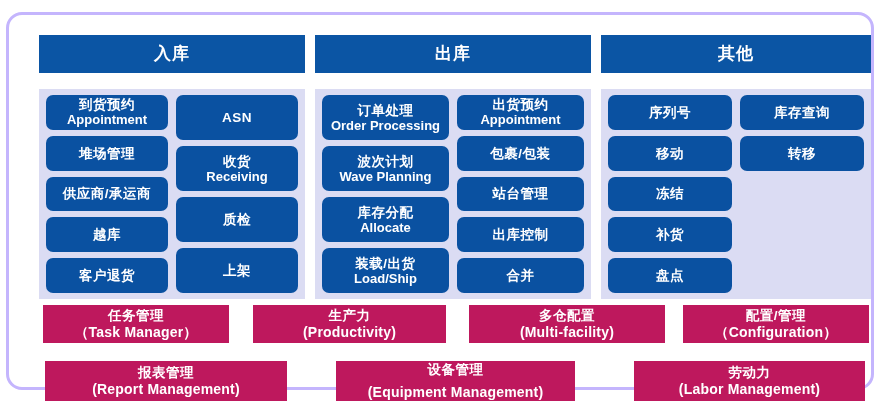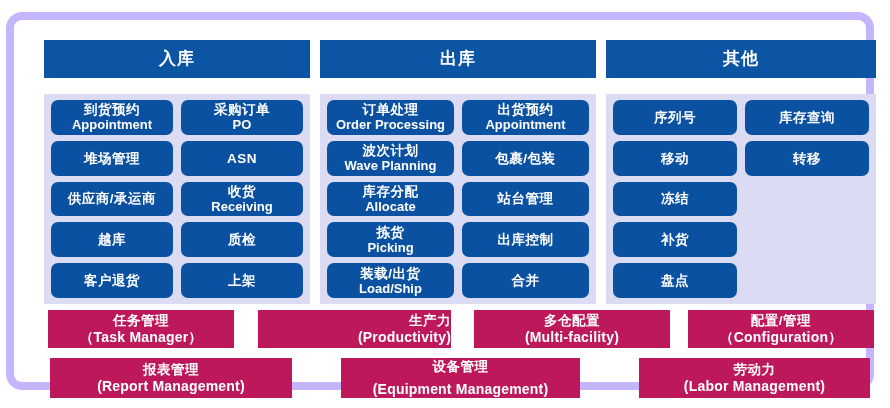--- a/index.html
+++ b/index.html
@@ -14,21 +14,21 @@
     overflow: hidden;
   }
 
   
   #frame {
     position: absolute;
     left: 6px;
     top: 12px;
     width: 868px;
     height: 378px;
-    border: 8px solid #c4b5fd;
+    border: 3px solid #c4b5fd;
     border-radius: 16px;
     box-sizing: border-box;
     background: #ffffff;
   }
 
   
   #columns {
     position: absolute;
     left: 30px;
     top: 20px;
@@ -94,39 +94,39 @@
   .cell.empty { background: transparent; }
 
   
   .wide-row {
     position: absolute;
     left: 30px;
     width: 832px;
     display: flex;
   }
   #row-a { top: 290px; height: 38px; }
-  #row-b { top: 338px; height: 40px; }
+  #row-b { top: 346px; height: 40px; }
 
   .wide-btn {
     background: #be185d;
     color: #ffffff;
     text-align: center;
     display: flex;
     flex-direction: column;
     align-items: center;
     justify-content: center;
     box-sizing: border-box;
     line-height: 17px;
   }
   .wide-btn .zh { font-size: 13.5px; font-weight: bold; letter-spacing: .5px; }
   .wide-btn .en { font-size: 14px; font-weight: bold; letter-spacing: .2px; }
 
   
   #row-a .w0 { width: 186px; margin-left: 4px; }
-  #row-a .w1 { width: 193px; margin-left: 24px; align-items: flex-end; }
+  #row-a .w1 { width: 193px; margin-left: 24px; }
   #row-a .w2 { width: 196px; margin-left: 23px; }
   #row-a .w3 { width: 186px; margin-left: 18px; }
 
   
   #row-b .v0 { width: 242px; margin-left: 6px; }
   #row-b .v1 { width: 239px; margin-left: 49px; justify-content: space-between; }
   #row-b .v2 { width: 231px; margin-left: 59px; }
 </style>
 </head>
 <body>
@@ -151,24 +151,20 @@
           </div>
           <div class="cell">
             <span class="zh">越库</span>
           </div>
           <div class="cell">
             <span class="zh">客户退货</span>
           </div>
         </div>
         <div class="subcol">
           <div class="cell">
-            <span class="zh">采购订单</span>
-            <span class="en">PO</span>
-          </div>
-          <div class="cell">
             <span class="zh">ASN</span>
           </div>
           <div class="cell">
             <span class="zh">收货</span>
             <span class="en">Receiving</span>
           </div>
           <div class="cell">
             <span class="zh">质检</span>
           </div>
           <div class="cell">
@@ -186,24 +182,20 @@
             <span class="zh">订单处理</span>
             <span class="en">Order Processing</span>
           </div>
           <div class="cell">
             <span class="zh">波次计划</span>
             <span class="en">Wave Planning</span>
           </div>
           <div class="cell">
             <span class="zh">库存分配</span>
             <span class="en">Allocate</span>
-          </div>
-          <div class="cell">
-            <span class="zh">拣货</span>
-            <span class="en">Picking</span>
           </div>
           <div class="cell">
             <span class="zh">装载/出货</span>
             <span class="en">Load/Ship</span>
           </div>
         </div>
         <div class="subcol">
           <div class="cell">
             <span class="zh">出货预约</span>
             <span class="en">Appointment</span>

